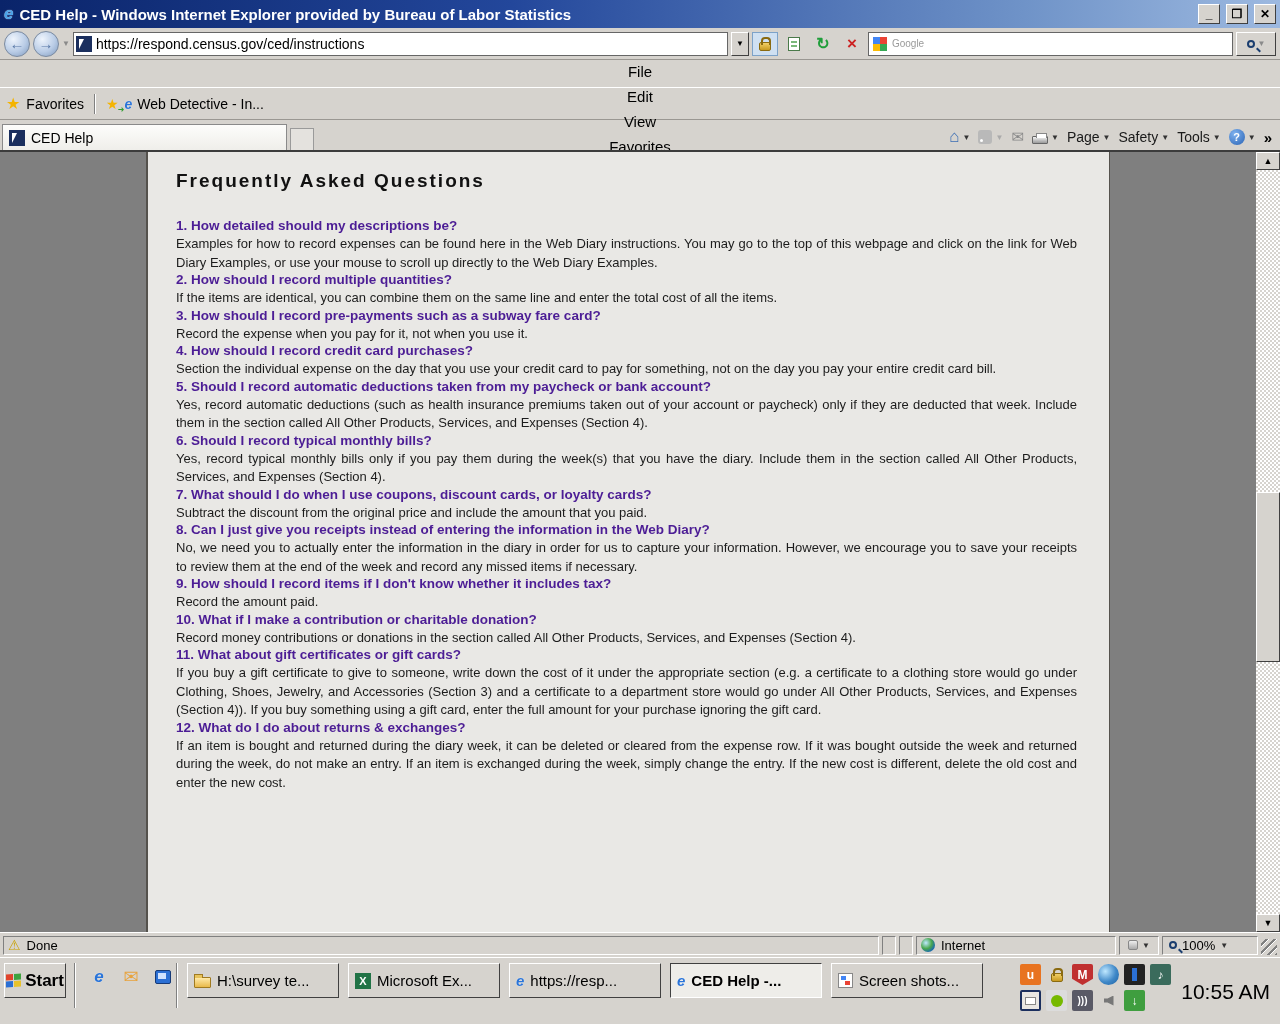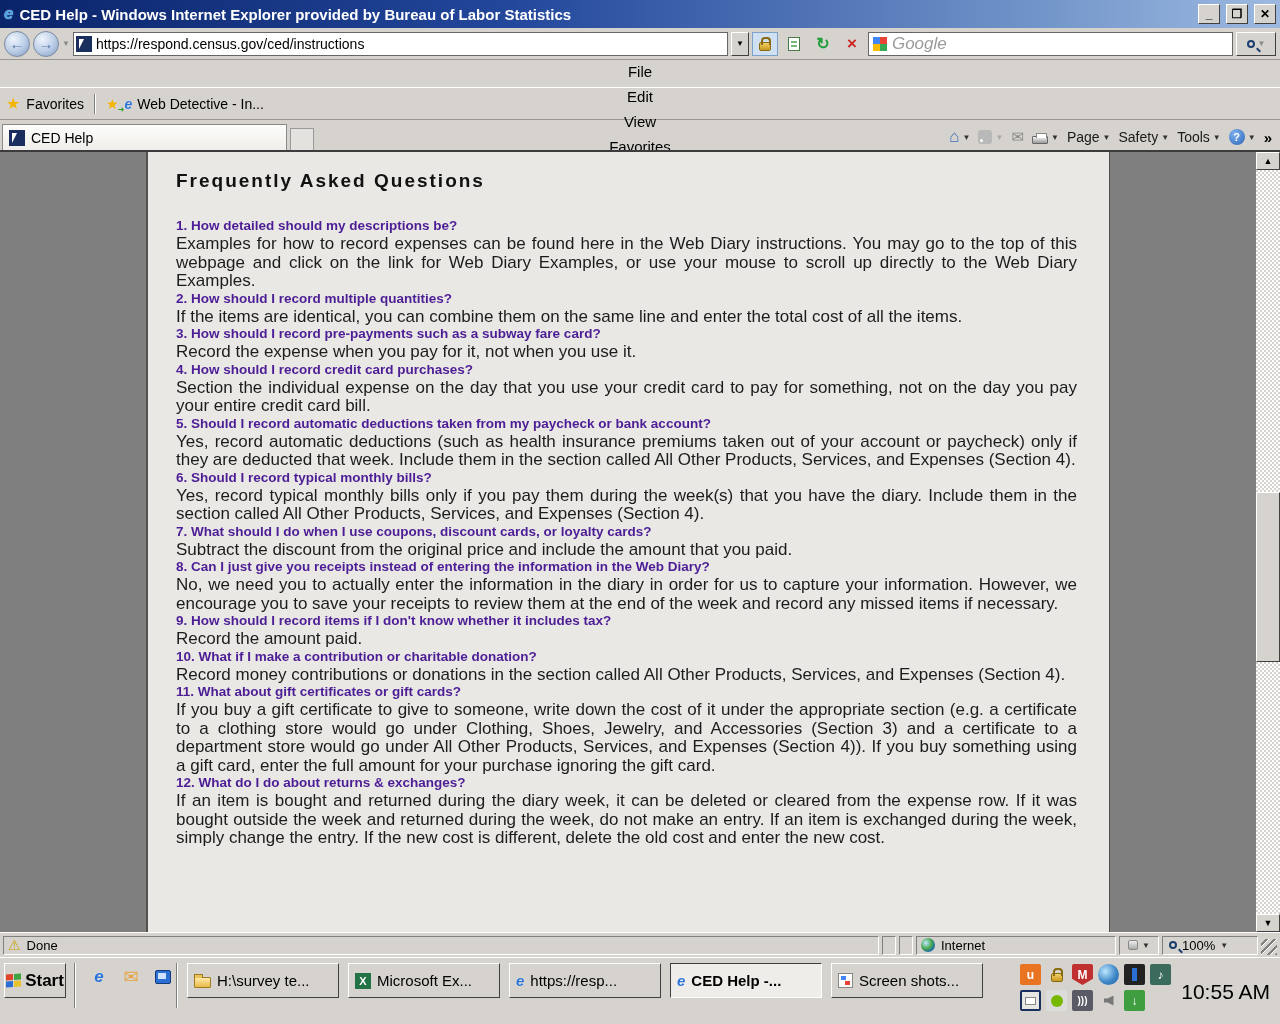--- a/index.html
+++ b/index.html
@@ -36,21 +36,21 @@
   .lock-body::before { content:""; position:absolute; top:-6px; left:1px; width:6px; height:6px;
     border:2px solid #8a6a10; border-bottom:none; border-radius:4px 4px 0 0; }
   .compat-page { width:12px; height:14px; background:#fff; border:1px solid #4a7a4a; position:relative; }
   .compat-page::after { content:""; position:absolute; left:2px; top:3px; width:6px; height:2px; background:#7ab87a; box-shadow:0 4px 0 #7ab87a; }
   .refresh-glyph { color:#1f9e3a; font-size:16px; font-weight:bold; }
   .stop-glyph { color:#cc2222; font-size:17px; font-weight:bold; }
   .search-box { flex:1; height:24px; background:#fff; border:1px solid #666; display:flex; align-items:center; padding:0 4px; gap:5px; }
   .glogo { width:14px; height:14px; display:grid; grid-template-columns:7px 7px; grid-template-rows:7px 7px; flex:0 0 auto; }
   .glogo i:nth-child(1){background:#4285f4;} .glogo i:nth-child(2){background:#ea4335;}
   .glogo i:nth-child(3){background:#fbbc05;} .glogo i:nth-child(4){background:#34a853;}
-  .search-placeholder { color:#9a9a9a; font-size:17px;font-style:italic; }
+  .search-placeholder { color:#9a9a9a; font-size:10px; }
   .search-btn { width:40px; height:24px; display:flex; align-items:center; justify-content:center; gap:3px; }
   .magnifier { width:8px; height:8px; border:2px solid #1b3e6f; border-radius:50%; position:relative; }
   .magnifier::after { content:""; position:absolute; left:7px; top:7px; width:5px; height:2px; background:#1b3e6f; transform:rotate(45deg); }
 
   
   .menubar { height:28px; display:flex; align-items:center; padding:0 8px; gap:2px; background:#d6d3ce; border-bottom:1px solid #fff;flex-direction:column; }
   .menu-item { font-size:15px; color:#000; padding:3px 10px; }
 
   
   .favbar { height:32px; display:flex; align-items:center; padding:0 6px; background:#d6d3ce; border-bottom:1px solid #9a9792; gap:6px; }
@@ -79,21 +79,21 @@
   .helpq { width:16px; height:16px; border-radius:50%; background:radial-gradient(circle at 35% 30%,#7fb2ef,#2a63b4); color:#fff;
     font-size:11px; font-weight:bold; display:flex; align-items:center; justify-content:center; }
   .chevrons { font-size:15px; font-weight:bold; }
 
   
   .content { height:782px; background:#7f7f7f; border-top:2px solid #3c3c3c; position:relative; overflow:hidden; }
   .page-col { position:absolute; left:146px; top:0; bottom:0; width:964px; background:#e9e8e5;
     border-left:2px solid #55524d; border-right:1px solid #55524d; padding:12px 32px 0 28px; overflow:hidden; }
   .faq-heading { font-size:19px; font-weight:bold; letter-spacing:2px; color:#111; margin:6px 0 26px; }
   .faq-q { font-size:13.5px; font-weight:bold; color:#4c1d95; margin-bottom:2px; }
-  .faq-a { font-size:17px; line-height:18.5px; color:#1c1c1c; text-align:justify; }
+  .faq-a { font-size:13px; line-height:18.5px; color:#1c1c1c; text-align:justify; }
 
   .scrollbar { position:absolute; right:0; top:0; bottom:0; width:24px; }
   .sb-btn { position:absolute; left:0; width:24px; height:18px; display:flex; align-items:center; justify-content:center; font-size:9px; color:#000; }
   .sb-up { top:0; } .sb-down { bottom:0; }
   .sb-track { position:absolute; left:0; top:18px; bottom:18px; width:24px;
     background:repeating-conic-gradient(#ffffff 0% 25%, #d6d3ce 0% 50%); background-size:4px 4px; }
   .sb-thumb { position:absolute; left:0; top:340px; width:24px; height:170px; }
 
   
   .statusbar { height:25px; background:#d6d3ce; border-top:1px solid #fff; display:flex; align-items:center; padding:2px 3px; gap:3px; font-size:13px; }

